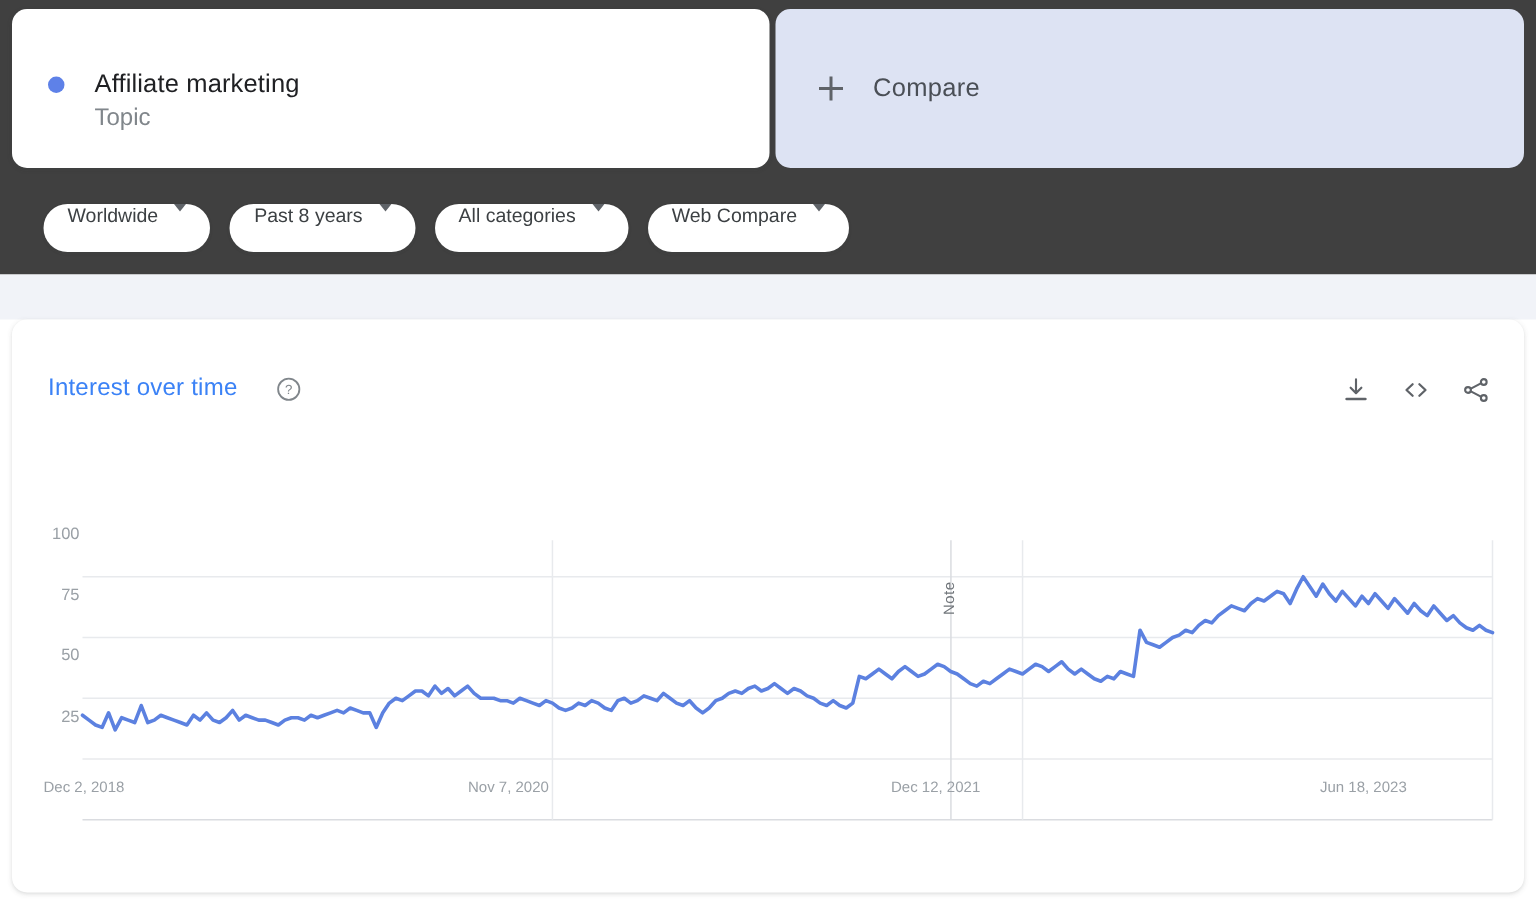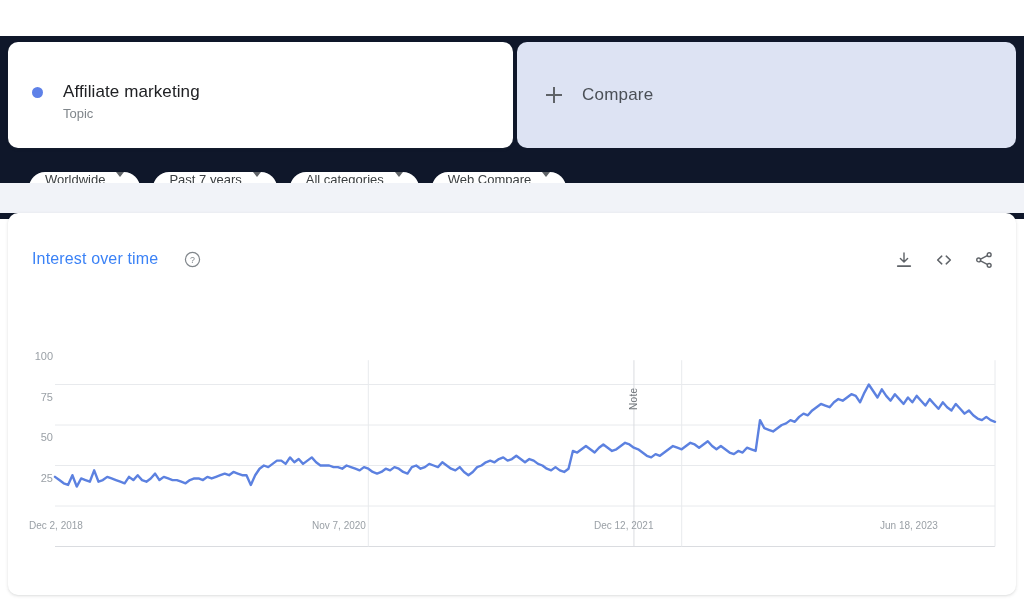--- a/index.html
+++ b/index.html
@@ -17,22 +17,21 @@
     width: 1024px;
     height: 603px;
     background: #ffffff;
   }
 
   
   .header-band {
     position: absolute;
     left: 0; top: 0;
     width: 1024px; height: 183px;
-    background: #0f172a;
-    margin-top: 36px;
+    background: #404040;
   }
 
   .query-row {
     position: absolute;
     left: 8px; top: 6px;
     width: 1008px; height: 106px;
     display: flex;
     gap: 4px;
   }
 
@@ -57,21 +56,21 @@
     position: absolute;
     left: 55px; top: 40px;
     font-size: 17px;
     color: #202124;
     letter-spacing: 0.1px;
   }
 
   .query-sub {
     position: absolute;
     left: 55px; top: 64px;
-    font-size: 13px;
+    font-size: 16px;
     color: #80868b;
   }
 
   .compare-card {
     width: 499px;
     height: 106px;
     background: #dde3f3;
     border-radius: 10px;
     position: relative;
     cursor: pointer;
@@ -249,21 +248,21 @@
     </div>
 
     <div class="filter-bar">
 
       <div class="chip">
         <span class="chip-label">Worldwide</span>
         <span class="caret"></span>
       </div>
 
       <div class="chip">
-        <span class="chip-label">Past 7 years</span>
+        <span class="chip-label">Past 8 years</span>
         <span class="caret"></span>
       </div>
 
       <div class="chip">
         <span class="chip-label">All categories</span>
         <span class="caret"></span>
       </div>
 
       <div class="chip">
         <span class="chip-label">Web Compare</span>

